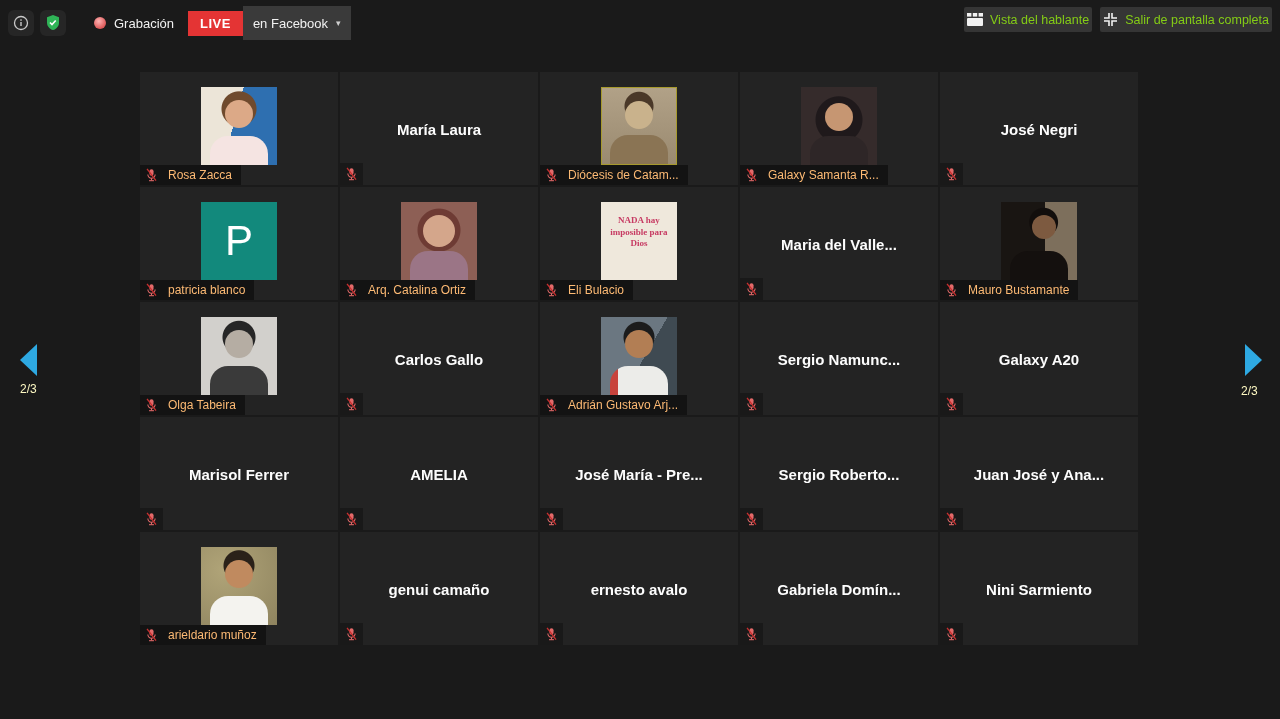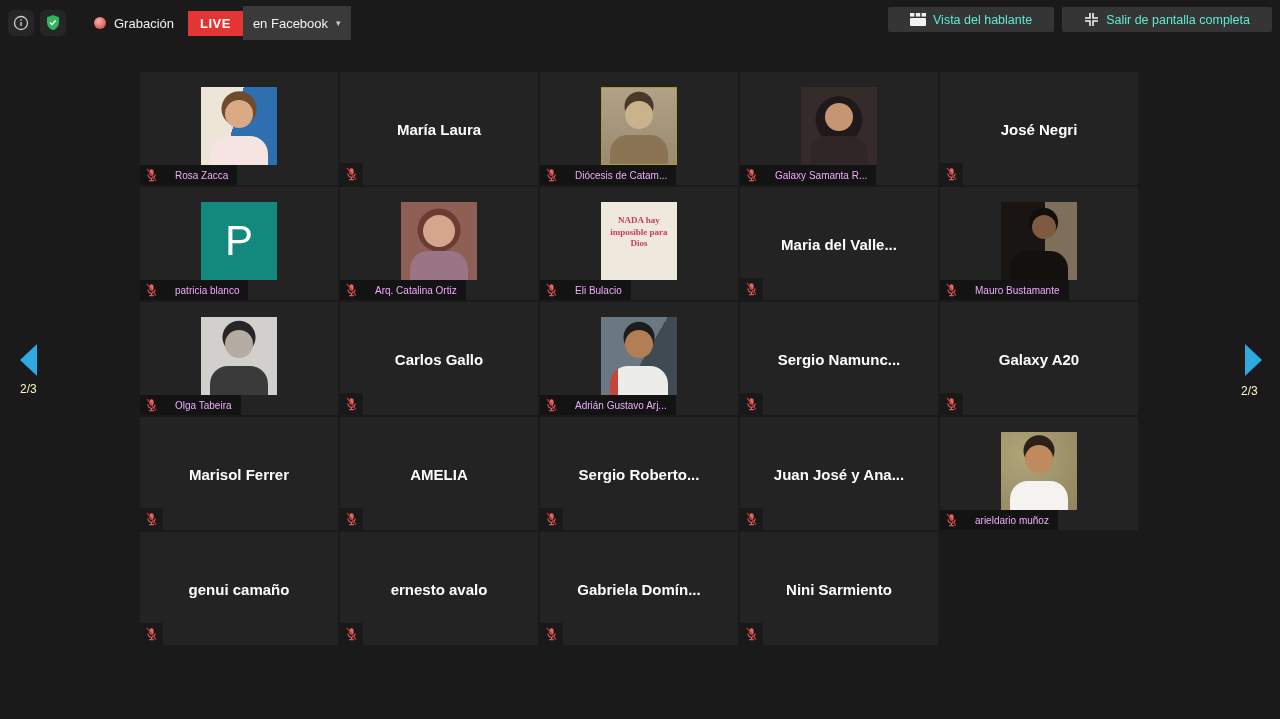--- a/index.html
+++ b/index.html
@@ -16,29 +16,29 @@
   .rec-dot { width:12px; height:12px; border-radius:50%; margin:0 8px 0 22px;
              background:radial-gradient(circle at 40% 35%, #ffb3b3, #dd5858 70%); }
   .rec-label { font-size:13px; color:#f1f1f1; margin-right:14px; }
   .live-badge { background:#e43434; color:#fff; font-weight:bold; font-size:13px;
                 padding:5px 12px; letter-spacing:.5px; }
   .live-dest { background:#3a3a3a; color:#f1f1f1; font-size:13px; height:34px;
                display:flex; align-items:center; gap:8px; padding:0 10px; }
   .live-dest .caret { font-size:9px; color:#cfcfcf; }
   .tb-right { position:absolute; right:8px; top:7px; display:flex; gap:8px; }
   .tb-btn { background:#353535; height:25px; display:flex; align-items:center; gap:7px;
-            padding:0 22px; font-size:12.5px; color:#5eead4; border-radius:2px; cursor:default; }
+            padding:0 3px; font-size:12.5px; color:#84cc16; border-radius:2px; cursor:default; }
   
   .grid { position:absolute; left:140px; top:72px; display:grid;
           grid-template-columns:repeat(5,198px); grid-auto-rows:113px; gap:2px; }
   .tile { background:#232323; position:relative; display:flex; justify-content:center; overflow:hidden; }
   .center-name { position:absolute; top:50%; left:50%; transform:translate(-50%,-50%);
                  font-size:15px; font-weight:bold; white-space:nowrap; color:#fdfdfd; }
-  .nameplate { position:absolute; left:0; bottom:0; display:flex; align-items:center; gap:17px;
-               background:rgba(8,8,8,.55); padding:3px 9px 3px 5px; font-size:10px; color:#f0abfc;
+  .nameplate { position:absolute; left:0; bottom:0; display:flex; align-items:center; gap:10px;
+               background:rgba(8,8,8,.55); padding:3px 9px 3px 5px; font-size:12px; color:#fdba74;
                max-width:197px; white-space:nowrap; }
   .nameplate.bare { padding:4px 5px; background:rgba(8,8,8,.35); }
   
   .avatar { position:relative; width:76px; height:78px; margin-top:15px; overflow:hidden; }
   .avatar::before { content:""; position:absolute; left:50%; top:13px; width:28px; height:28px;
                     border-radius:50%; transform:translateX(-50%); }
   .avatar::after { content:""; position:absolute; left:50%; bottom:-7px; width:58px; height:36px;
                    border-radius:18px 18px 0 0; transform:translateX(-50%); }
   .avatar.flat::before, .avatar.flat::after { display:none; }
   .av-rosa { background:radial-gradient(circle at 50% 28%, #6f4a2d 17px, transparent 18px),
@@ -338,20 +338,32 @@
         <svg class="mic-ic" width="13" height="14" viewBox="0 0 16 17">
           <rect x="5.5" y="1.5" width="5" height="8" rx="2.5" fill="#e46a6a"></rect>
           <path d="M3.5 8a4.5 4.5 0 0 0 9 0" fill="none" stroke="#e46a6a" stroke-width="1.3"></path>
           <line x1="8" y1="12.5" x2="8" y2="15" stroke="#e46a6a" stroke-width="1.3"></line>
           <line x1="5" y1="15.5" x2="11" y2="15.5" stroke="#e46a6a" stroke-width="1.3"></line>
           <line x1="2.5" y1="1" x2="13.5" y2="15.5" stroke="#c92f2f" stroke-width="1.6"></line>
         </svg>
       </div>
     </div>
     <div class="tile">
+      <div class="center-name">José María - Pre...</div>
+      <div class="nameplate bare">
+        <svg class="mic-ic" width="13" height="14" viewBox="0 0 16 17">
+          <rect x="5.5" y="1.5" width="5" height="8" rx="2.5" fill="#e46a6a"></rect>
+          <path d="M3.5 8a4.5 4.5 0 0 0 9 0" fill="none" stroke="#e46a6a" stroke-width="1.3"></path>
+          <line x1="8" y1="12.5" x2="8" y2="15" stroke="#e46a6a" stroke-width="1.3"></line>
+          <line x1="5" y1="15.5" x2="11" y2="15.5" stroke="#e46a6a" stroke-width="1.3"></line>
+          <line x1="2.5" y1="1" x2="13.5" y2="15.5" stroke="#c92f2f" stroke-width="1.6"></line>
+        </svg>
+      </div>
+    </div>
+    <div class="tile">
       <div class="center-name">Sergio Roberto...</div>
       <div class="nameplate bare">
         <svg class="mic-ic" width="13" height="14" viewBox="0 0 16 17">
           <rect x="5.5" y="1.5" width="5" height="8" rx="2.5" fill="#e46a6a"></rect>
           <path d="M3.5 8a4.5 4.5 0 0 0 9 0" fill="none" stroke="#e46a6a" stroke-width="1.3"></path>
           <line x1="8" y1="12.5" x2="8" y2="15" stroke="#e46a6a" stroke-width="1.3"></line>
           <line x1="5" y1="15.5" x2="11" y2="15.5" stroke="#e46a6a" stroke-width="1.3"></line>
           <line x1="2.5" y1="1" x2="13.5" y2="15.5" stroke="#c92f2f" stroke-width="1.6"></line>
         </svg>
       </div>

